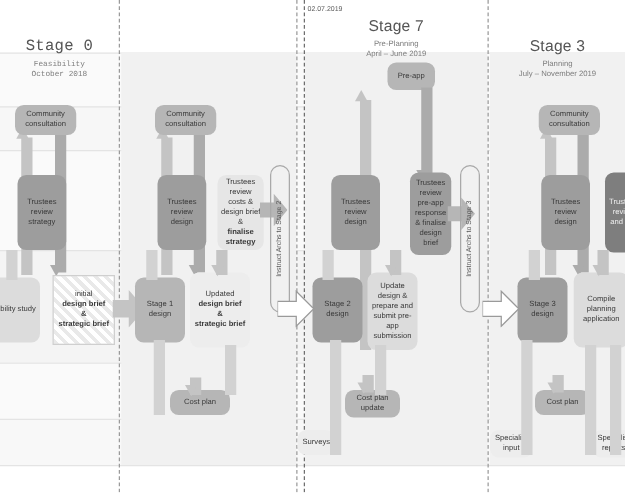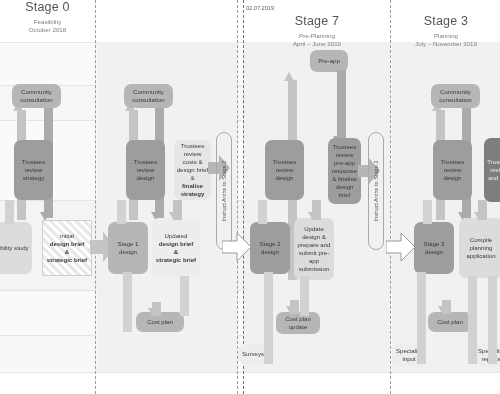--- a/index.html
+++ b/index.html
@@ -80,31 +80,31 @@
 
   <div class="colshade" style="left:97px;width:140px;"></div>
   <div class="colshade" style="left:244px;width:146px;"></div>
   <div class="colshade" style="left:392px;width:108px;"></div>
 
   <div class="divider" style="left:95px;"></div>
   <div class="divider" style="left:237px;"></div>
   <div class="divider solid" style="left:243px;"></div>
   <div class="divider" style="left:390px;"></div>
 
-  <div class="hdr" style="left:0px;width:95px;top:0;">
+  <div class="hdr" style="left:0px;width:95px;top:30px;font-family:Liberation Mono, monospace;">
     <div class="t">Stage 0</div>
     <div class="s">Feasibility</div>
     <div class="d">October 2018</div>
   </div>
   <div class="hdr" style="left:244px;width:146px;top:14px;">
     <div class="t">Stage 7</div>
     <div class="s">Pre-Planning</div>
     <div class="d">April – June 2019</div>
   </div>
-  <div class="hdr" style="left:392px;width:108px;top:14px;">
+  <div class="hdr" style="left:392px;width:108px;top:30px;">
     <div class="t">Stage 3</div>
     <div class="s">Planning</div>
     <div class="d">July – November 2019</div>
   </div>
   <div class="datemark" style="left:246px;top:5px;">02.07.2019</div>
 
   <div class="bar" style="left:17px;top:110px;width:9px;height:110px;"></div>
   <div class="tri up" style="left:13px;top:102px;border-bottom:9px solid #c4c4c4;"></div>
 
   <div class="bar d" style="left:44px;top:108px;width:9px;height:110px;"></div>

